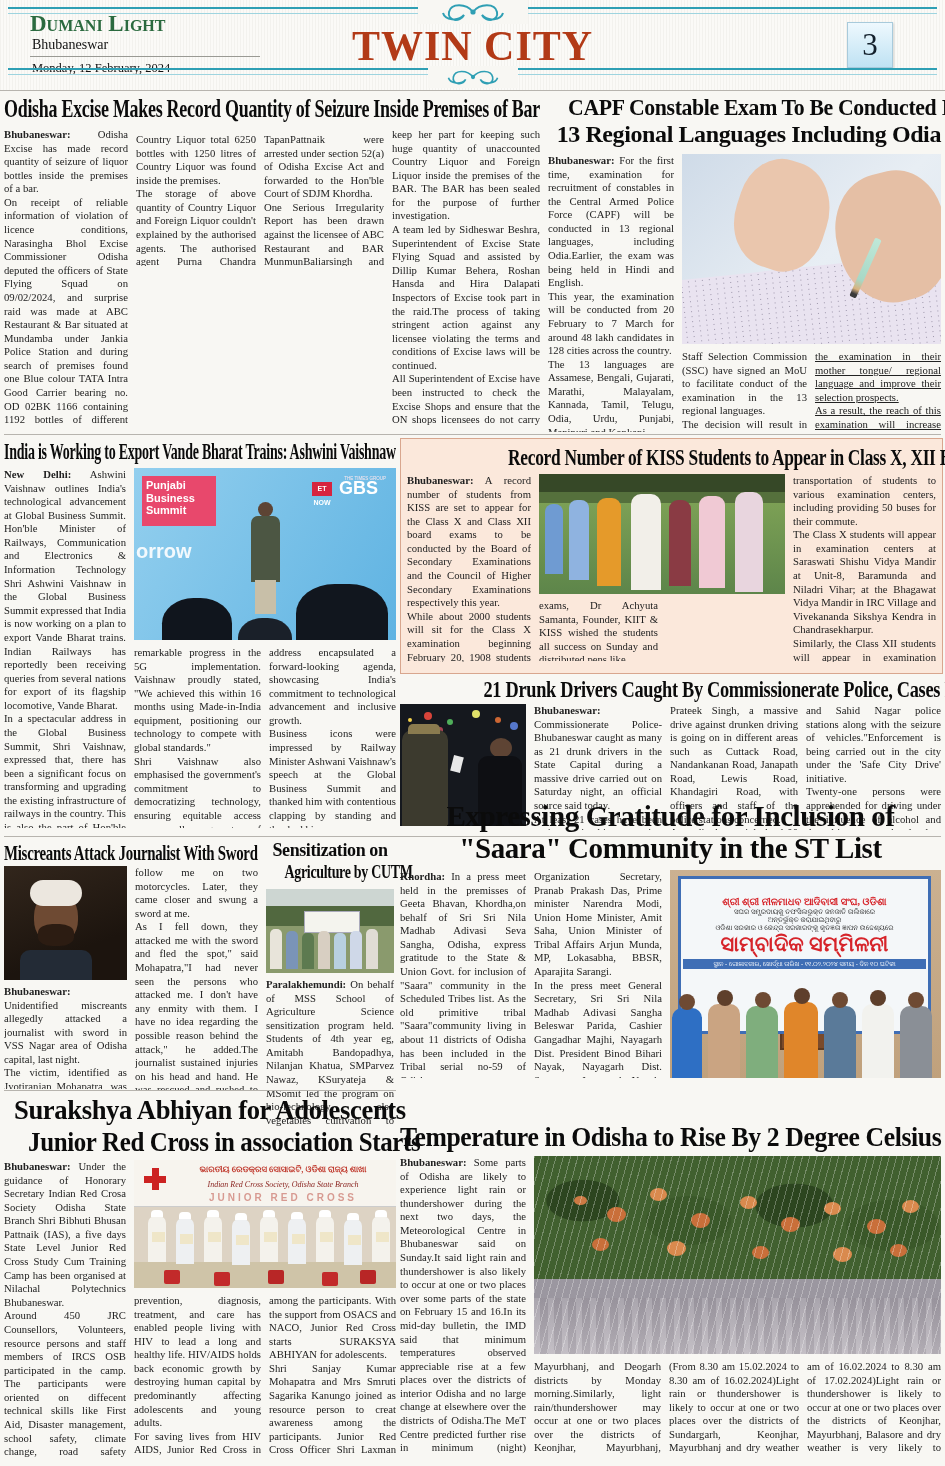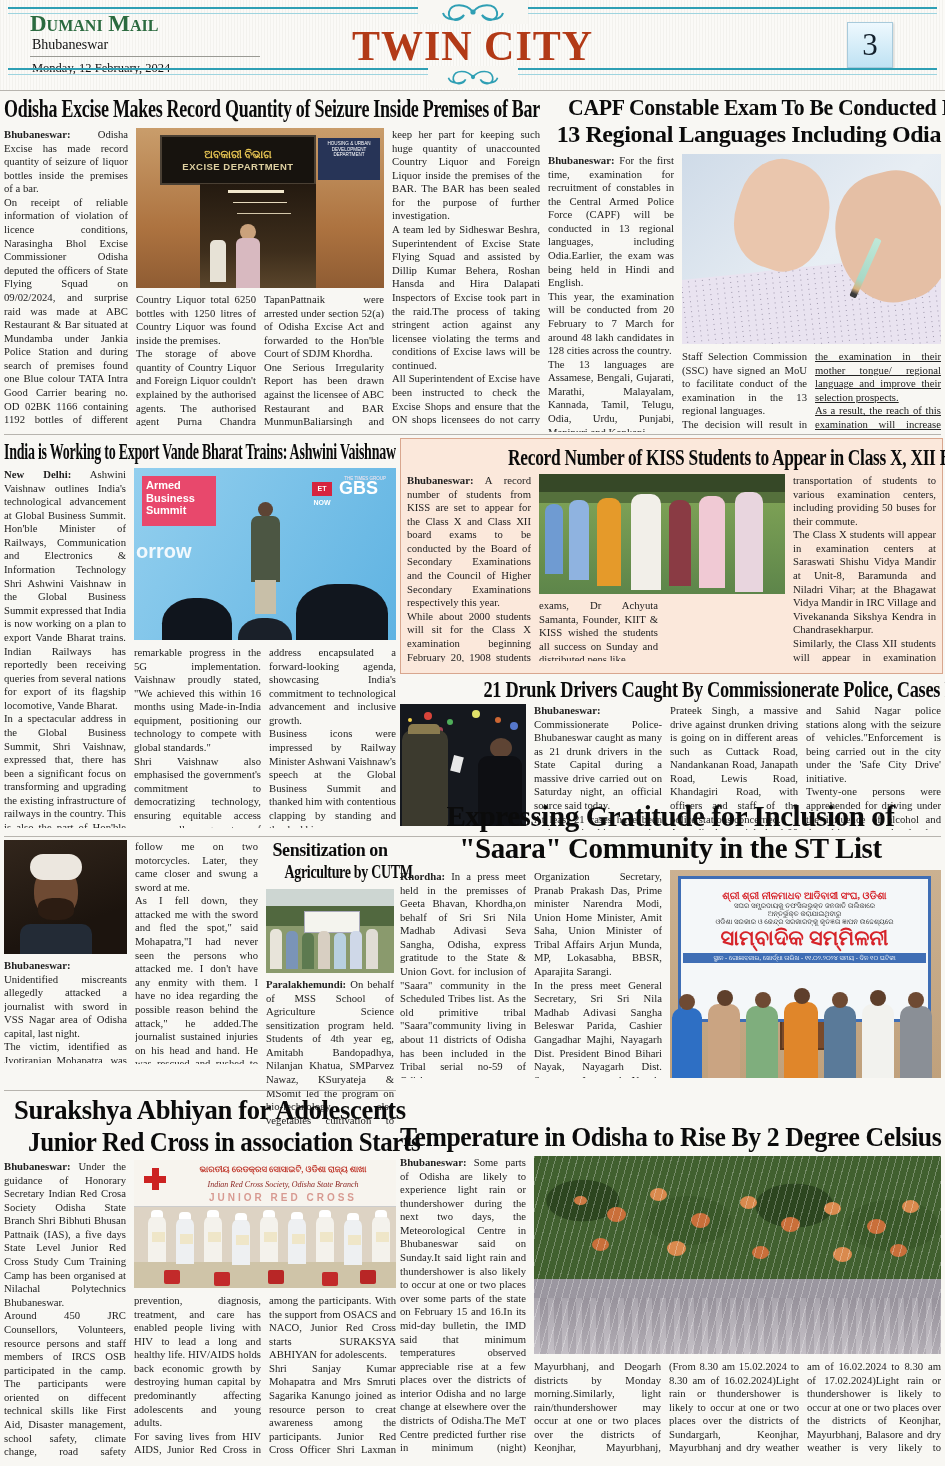--- a/index.html
+++ b/index.html
@@ -48,21 +48,21 @@
     <div class="orn" style="top:0;">
       <svg width="110" height="24" viewBox="0 0 110 24" style="background:#f8f7f3;">
         <g fill="none" stroke="#2f9fb4" stroke-width="2">
           <path d="M55 12c-7-9-22-9-24 0s11 11 15 3c-6 7-19 5-21-2"></path>
           <path d="M55 12c7-9 22-9 24 0s-11 11-15 3c6 7 19 5 21-2"></path>
         </g>
           <circle cx="55" cy="12" r="2.6" fill="#2f9fb4"></circle>
       </svg>
     </div>
     <div class="brand">
-      <div class="nm">Dumani Mail</div>
+      <div class="nm">Dumani Light</div>
       <div class="ct">Bhubaneswar</div>
       <div class="dt">Monday, 12 February, 2024</div>
     </div>
     <div class="secttl">TWIN CITY</div>
     <div class="pgbox">3</div>
     <div class="tealline" style="left:8px;right:8px;top:68px;"></div>
     <div class="orn" style="top:66px;">
       <svg width="90" height="22" viewBox="0 0 110 24" style="background:#f8f7f3;">
         <g fill="none" stroke="#2f9fb4" stroke-width="2">
           <path d="M55 12c-7-9-22-9-24 0s11 11 15 3c-6 7-19 5-21-2"></path>
@@ -74,32 +74,20 @@
   </header>
   <div class="rule" style="left:0;right:0;top:90px;"></div>
 
   <section class="art" style="left:4px;top:94px;width:536px;height:338px;">
     <div class="hlw" style="height:34px;"><span class="fit fitl" style="font-size: 26px; transform: scaleX(0.690722);">Odisha Excise Makes Record Quantity of Seizure Inside Premises of Bar</span></div>
     <div class="cols">
       <div class="col" style="width:124px;height:300px;"><b class="dl">Bhubaneswar:</b><span> Odisha Excise has made record quantity of seizure of liquor bottles inside the premises of a bar.
 On receipt of reliable information of violation of licence conditions, Narasingha Bhol Excise Commissioner Odisha deputed the officers of State Flying Squad on 09/02/2024, and surprise raid was made at ABC Restaurant &amp; Bar situated at Mundamba under Jankia Police Station and during search of premises found one Blue colour TATA Intra Good Carrier bearing no. OD 02BK 1166 containing 1192 bottles of different brands and quantities of total 374.4 litres of Foreign Liquor.
 Further one silver colour Mahindra Bolero Pickup bearing Regd No. OR 02BH 5895 with 250 Cases each case containing 25 bottles of 200 ML each of</span></div>
       <div style="width:248px;">
-        <div class="ph" style="height:160px;background:linear-gradient(180deg,#c99d6b,#ad7340 62%,#8f5c33);">
-          <div class="abs" style="left:24px;top:7px;width:152px;height:46px;background:#17130e;border:2px solid#4a4034;display:flex;flex-direction:column;align-items:center;justify-content:center;">
-            <div class="signyellow" style="font-size:11px;">ଅବକାରୀ ବିଭାଗ</div>
-            <div class="signyellow" style="font-size:9.5px;letter-spacing:.5px;color:#ded0a0;font-family:'Liberation Sans',sans-serif;">EXCISE DEPARTMENT</div>
-          </div>
-          <div class="abs" style="right:4px;top:10px;width:58px;height:36px;background:#273457;color:#fff;font-size:4.6px;line-height:1.25;text-align:center;padding:3px 2px;font-family:'Liberation Sans',sans-serif;">HOUSING &amp; URBAN DEVELOPMENT DEPARTMENT</div>
-          <div class="abs" style="left:64px;top:56px;width:116px;height:104px;background:linear-gradient(180deg,#241a10,#3e2e1c 65%,#5a452b);"></div>
-          <div class="abs" style="left:92px;top:62px;width:56px;height:3px;background:#f3e8cd;box-shadow:4px 11px 0 -1px #e6dabd,8px 22px 0 -1px #d4c7aa;"></div>
-          <div class="abs" style="left:104px;top:96px;width:16px;height:16px;border-radius:50%;background:#caa27c;"></div>
-          <div class="abs" style="left:100px;top:110px;width:24px;height:50px;border-radius:6px 6px 0 0;background:#d8b9c0;"></div>
-          <div class="abs" style="left:74px;top:112px;width:16px;height:42px;border-radius:5px 5px 0 0;background:#e7e2d6;"></div>
-        </div>
         <div class="cols" style="margin-top:5px;">
           <div class="col" style="width:120px;height:133px;"><span>Country Liquor total 6250 bottles with 1250 litres of Country Liquor was found inside the premises.
 The storage of above quantity of Country Liquor and Foreign Liquor couldn't explained by the authorised agents. The authorised agent Purna Chandra Behera and</span></div>
           <div class="col" style="width:120px;height:133px;"><span>TapanPattnaik were arrested under section 52(a) of Odisha Excise Act and forwarded to the Hon'ble Court of SDJM Khordha.
 One Serious Irregularity Report has been drawn against the licensee of ABC Restaurant and BAR MunmunBaliarsingh and she has been instructed to</span></div>
         </div>
       </div>
       <div class="col" style="width:148px;height:300px;"><span>keep her part for keeping such huge quantity of unaccounted Country Liquor and Foreign Liquor inside the premises of the BAR. The BAR has been sealed for the purpose of further investigation.
 A team led by Sidheswar Beshra, Superintendent of Excise State Flying Squad and assisted by Dillip Kumar Behera, Roshan Hansda and Hira Dalapati Inspectors of Excise took part in the raid.The process of taking stringent action against any licensee violating the terms and conditions of Excise laws will be continued.
 All Superintendent of Excise have been instructed to check the Excise Shops and ensure that the ON shops licensees do not carry out business like OFF Shop licensees and take immediate action against those violating the licence conditions.</span></div>
@@ -134,21 +122,21 @@
   <div class="rule" style="left:4px;right:4px;top:434px;"></div>
 
   <section class="art" style="left:4px;top:438px;width:392px;height:394px;">
     <div class="hlw" style="height:30px;"><span class="fit fitl" style="font-size: 24px; transform: scaleX(0.582467);">India is Working to Export Vande Bharat Trains:  Ashwini Vaishnaw</span></div>
     <div class="cols">
       <div class="col" style="width:122px;height:360px;"><b class="dl">New Delhi:</b><span> Ashwini Vaishnaw outlines India's technological advancement at Global Business Summit. Hon'ble Minister of Railways, Communication and Electronics &amp; Information Technology Shri Ashwini Vaishnaw in the Global Business Summit expressed that India is now working on a plan to export Vande Bharat trains. Indian Railways has reportedly been receiving queries from several nations for export of its flagship locomotive, Vande Bharat.
 In a spectacular address in the Global Business Summit, Shri Vaishnaw, expressed that, there has been a significant focus on transforming and upgrading the existing infrastructure of railways in the country. This is also the part of Hon'ble Prime Minister's vision towards 50 years into the future.
 Shri Vaisjnaw said that, under the PM's leadership, there is a vast transformation in every field and elaborated on ongoing efforts to enhance Vande Bharat trains, aiming to export to international markets soon.Highlighting India's</span></div>
       <div style="width:262px;">
         <div class="ph" style="height:172px;background:linear-gradient(120deg,#93cfee,#5fb3e2);">
-          <div class="abs" style="left:8px;top:8px;width:66px;height:44px;background:#e8486c;color:#fff;font-family:'Liberation Sans',sans-serif;font-weight:bold;font-size:11px;line-height:1.15;padding:3px 4px;">Armed Business Summit</div>
+          <div class="abs" style="left:8px;top:8px;width:66px;height:44px;background:#e8486c;color:#fff;font-family:'Liberation Sans',sans-serif;font-weight:bold;font-size:11px;line-height:1.15;padding:3px 4px;">Punjabi Business Summit</div>
           <div class="abs" style="left:2px;top:72px;color:#fff;font-family:'Liberation Sans',sans-serif;font-weight:bold;font-size:20px;opacity:.9;">orrow</div>
           <div class="abs" style="right:10px;top:8px;color:#fde8ee;font-size:4.5px;font-family:'Liberation Sans',sans-serif;">THE TIMES GROUP</div>
           <div class="abs" style="right:64px;top:14px;width:20px;height:14px;background:#d6243f;color:#fff;font-size:7px;font-weight:bold;text-align:center;line-height:14px;font-family:'Liberation Sans',sans-serif;">ET NOW</div>
           <div class="abs" style="right:18px;top:10px;color:#fff;font-family:'Liberation Sans',sans-serif;font-weight:bold;font-size:18px;">GBS</div>
           <div class="abs" style="left:124px;top:34px;width:15px;height:15px;border-radius:50%;background:#5d4434;"></div>
           <div class="abs" style="left:117px;top:48px;width:29px;height:66px;border-radius:7px 7px 0 0;background:#4c5643;"></div>
           <div class="abs" style="left:121px;top:112px;width:21px;height:34px;background:#c8bfa8;"></div>
           <div class="abs" style="left:28px;bottom:-14px;width:70px;height:56px;border-radius:45% 45% 0 0;background:#10151d;"></div>
           <div class="abs" style="left:104px;bottom:-22px;width:54px;height:44px;border-radius:45% 45% 0 0;background:#1a2029;"></div>
           <div class="abs" style="right:8px;bottom:-14px;width:92px;height:70px;border-radius:42% 42% 0 0;background:#11161e;"></div>
@@ -207,20 +195,21 @@
       <div class="col" style="width:128px;height:126px;"><span>Prateek Singh, a massive drive against drunken driving is going on in different areas such as Cuttack Road, Nandankanan Road, Janapath Road, Lewis Road, Khandagiri Road, with officers and staff of the police stations concerned.
 Accordingly, at night by 1.00 AM, cases were registered under Bharatpur, Badagada, Laxmisagar, Jatani, Khandagiri, Kharvel Nagar,</span></div>
       <div class="col" style="width:135px;height:126px;"><span>and Sahid Nagar police stations along with the seizure of vehicles."Enforcement is being carried out in the city under the 'Safe City Drive' initiative.
 Twenty-one persons were apprehended for driving under the influence of alcohol and the drive to curb drunken driving activities will continue in the days ahead. Such people pose a threat to safe driving," a senior cop stated.</span></div>
     </div>
   </section>
 
   <div class="rule" style="left:4px;right:4px;top:836px;"></div>
 
   <section class="art" style="left:4px;top:840px;width:254px;height:248px;">
+    <div class="hlw" style="height:26px;"><span class="fit fitl" style="font-size: 22px; transform: scaleX(0.675532);">Miscreants Attack Journalist With Sword</span></div>
     <div class="cols">
       <div style="width:123px;">
         <div class="ph" style="height:114px;background:linear-gradient(160deg,#32261c,#1c140e 70%);">
           <div class="abs" style="left:30px;top:26px;width:44px;height:52px;border-radius:46%;background:#6e4a33;"></div>
           <div class="abs" style="left:26px;top:14px;width:52px;height:26px;border-radius:14px;background:#ece7df;"></div>
           <div class="abs" style="left:34px;top:58px;width:36px;height:22px;border-radius:40%;background:#2c1c12;"></div>
           <div class="abs" style="left:16px;top:84px;width:72px;height:30px;border-radius:10px 10px 0 0;background:#232b36;"></div>
         </div>
         <div class="col" style="height:104px;margin-top:5px;"><b class="dl">Bhubaneswar:</b><span> Unidentified miscreants allegedly attacked a journalist with sword in VSS Nagar area of Odisha capital, last night.
 The victim, identified as Jyotiranjan Mohapatra, was admitted to the Capital Hospital for treatment. "I was heading towards my home on a vehicle when four persons started to</span></div>
@@ -249,21 +238,21 @@
   <section class="art" style="left:400px;top:800px;width:541px;height:282px;">
     <div class="tc" style="height:32px;"><span class="fit fitc" style="font-size: 29px; transform: scaleX(1);">Expressing Gratitude for Inclusion of</span></div>
     <div class="tc" style="height:34px;"><span class="fit fitc" style="font-size: 29px; transform: scaleX(1);">"Saara" Community in the ST List</span></div>
     <div class="cols" style="margin-top:4px;">
       <div class="col" style="width:126px;height:208px;"><b class="dl">Khordha:</b><span> In a press meet held in the premisses of Geeta Bhavan, Khordha,on behalf of Sri Sri Nila Madhab Adivasi Seva Sangha, Odisha, express gratitude to the State &amp; Union Govt. for inclusion of "Saara" community in the Scheduled Tribes list. As the old primitive tribal "Saara"community living in about 11 districts of Odisha has been included in the Tribal serial no-59 of Odisha.
 The office bearers of Sri Sri Nila Madhab Adivasi Sangha express gratitude to CM, Odisha Naveen Pattnaik, MP, Rajya Sabha, Niranjan Bisi, 5T Chairman V. K. Pandian, BJD,</span></div>
       <div class="col" style="width:128px;height:208px;"><span>Organization Secretary, Pranab Prakash Das, Prime minister Narendra Modi, Union Home Minister, Amit Saha, Union Minister of Tribal Affairs Arjun Munda, MP, Lokasabha, BBSR, Aparajita Sarangi.
 In the press meet General Secretary, Sri Sri Nila Madhab Adivasi Sangha Beleswar Parida, Cashier Gangadhar Majhi, Nayagarh Dist. President Binod Bihari Nayak, Nayagarh Dist. Secretary Jagannath Nayak, Sri Sri Nila Madhab Adivasi Sangha Youth Present Ranka Nidhi Dehuri, Secretary Youth Organization Atulya Nayak were prominently attendees.</span></div>
       <div class="ph" style="width:271px;height:208px;background:linear-gradient(180deg,#cbb191,#c0a17c);">
         <div class="abs" style="left:110px;top:96px;width:60px;height:80px;background:#7a4a2a;border:2px solid #5e3a20;"></div>
-        <div class="abs" style="left:8px;top:6px;right:10px;height:118px;background:#f4f7f9;border:3px solid #3f6eb5;text-align:center;padding:11px 2px;overflow:hidden;">
+        <div class="abs" style="left:8px;top:6px;right:10px;height:118px;background:#f4f7f9;border:3px solid #3f6eb5;text-align:center;padding:17px 2px;overflow:hidden;">
           <div style="color:#d6242a;font-weight:bold;font-size:10px;">ଶ୍ରୀ ଶ୍ରୀ ନୀଳମାଧବ ଆଦିବାସୀ ସଂଘ, ଓଡିଶା</div>
           <div style="color:#222;font-size:7px;">ସଘର ସମ୍ପ୍ରଦାୟକୁ ତଫସିଲଭୁକ୍ତ ଜନଜାତି ତାଲିକାରେ</div>
           <div style="color:#222;font-size:7px;">ଅନ୍ତର୍ଭୁକ୍ତ କରାଯାଇଥିବାରୁ</div>
           <div style="color:#222;font-size:7px;">ଓଡିଶା ସରକାର ଓ କେନ୍ଦ୍ର ସରକାରଙ୍କୁ କୃତଜ୍ଞତା ଜ୍ଞାପନ ଉଦ୍ଦେଶ୍ୟରେ</div>
           <div style="color:#d6242a;font-weight:bold;font-size:21px;line-height:1.2;">ସାମ୍ବାଦିକ ସମ୍ମିଳନୀ</div>
           <div style="background:#3f6eb5;color:#fff;font-size:6.5px;margin-top:2px;padding:1px 0;">ସ୍ଥାନ - ଗୋଳାବଜାର, ଖୋର୍ଦ୍ଧା    ତାରିଖ - ୧୧.୦୨.୨୦୨୪  ସମୟ - ଦିନ ୧୦ ଘଟିକା</div>
         </div>
         <div class="abs" style="left:2px;top:138px;width:30px;height:70px;border-radius:10px 10px 0 0;background:#2e6fc4;"></div>
         <div class="abs" style="left:38px;top:134px;width:32px;height:74px;border-radius:10px 10px 0 0;background:#caa482;"></div>
         <div class="abs" style="left:76px;top:136px;width:32px;height:72px;border-radius:10px 10px 0 0;background:#7fae7d;"></div>

